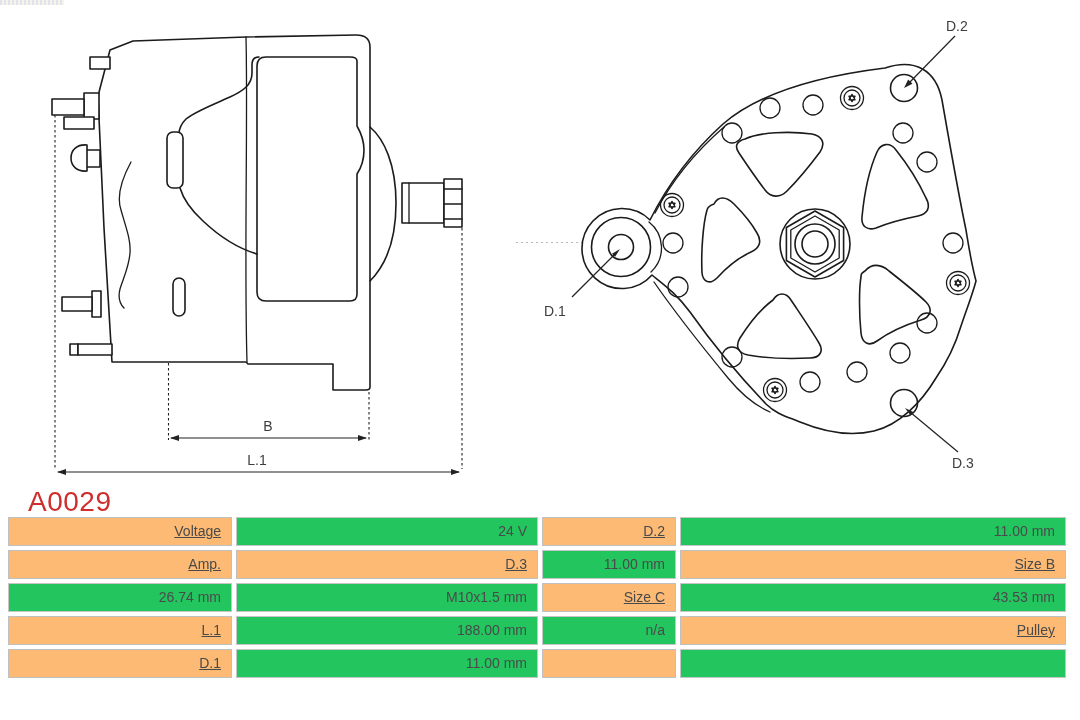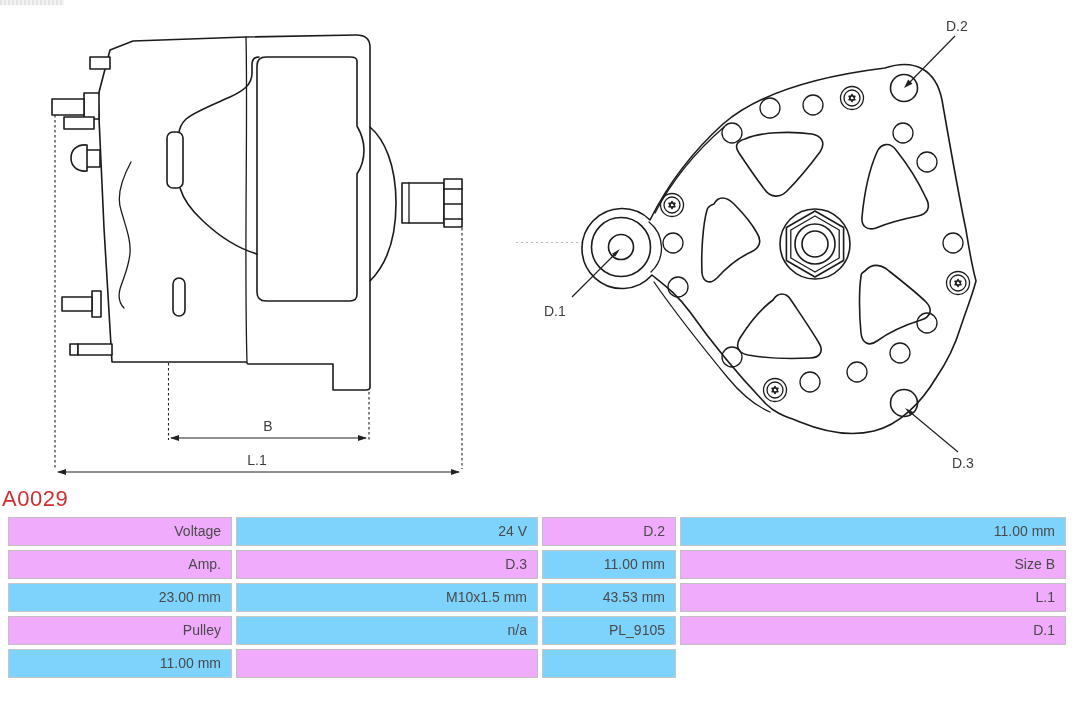--- a/index.html
+++ b/index.html
@@ -10,29 +10,29 @@
   #drawings{position:absolute;left:0;top:0;width:1080px;height:488px;}
   svg{position:absolute;left:0;top:0;}
   .ln{fill:none;stroke:#1b1b1b;stroke-width:1.6;stroke-linejoin:round;stroke-linecap:round;}
   .thin{stroke-width:1.3;}
   .fl{fill:#ffffff;stroke:#1b1b1b;stroke-width:1.6;stroke-linejoin:round;}
   .dot{fill:none;stroke:#222;stroke-width:1.1;stroke-dasharray:2.5 2.5;}
   .cl{fill:none;stroke:#b9b9b9;stroke-width:1;stroke-dasharray:2 3;}
   .dim{fill:none;stroke:#222;stroke-width:1.2;}
   .ah{fill:#222;stroke:none;}
   .lbl{font-family:"Liberation Sans",sans-serif;font-size:14px;fill:#3d3d3d;}
-  #part-number{position:absolute;left:2px;top:486px;font-size:22px;letter-spacing:.5px;}
+  #part-number{position:absolute;left:28px;top:486px;font-size:28px;letter-spacing:.5px;}
   #spec-table{position:absolute;left:8px;top:517px;width:1058px;
         display:grid;grid-template-columns:224px 302px 134px 386px;
         column-gap:4px;row-gap:4px;font-size:14px;color:#4a4a4a;}
   .cell{height:27px;line-height:27px;border:1px solid #c6c6c6;
         text-align:right;padding-right:10px;box-sizing:content-box;
         overflow:hidden;white-space:nowrap;}
-  .cell.label{background:#f0abfc;border-color:#c0c0c0;}
-  .cell.value{background:#7dd3fc;padding-left:18px;}
+  .cell.label{background:#fdba74;border-color:#c0c0c0;text-decoration:underline;}
+  .cell.value{background:#22c55e;padding-left:18px;}
 </style>
 </head>
 <body>
 
 <div id="page">
 
   <div id="watermark"></div>
 
   <div id="drawings">
 
@@ -164,29 +164,30 @@
     <div class="cell label">Voltage</div>
     <div class="cell value">24 V</div>
     <div class="cell label">D.2</div>
     <div class="cell value">11.00 mm</div>
 
     <div class="cell label">Amp.</div>
     <div class="cell label">D.3</div>
     <div class="cell value">11.00 mm</div>
 
     <div class="cell label">Size B</div>
-    <div class="cell value">23.00 mm</div>
+    <div class="cell value">26.74 mm</div>
     <div class="cell value">M10x1.5 mm</div>
 
+    <div class="cell label">Size C</div>
     <div class="cell value">43.53 mm</div>
     <div class="cell label">L.1</div>
+    <div class="cell value">188.00 mm</div>
 
+    <div class="cell value">n/a</div>
     <div class="cell label">Pulley</div>
-    <div class="cell value">n/a</div>
-    <div class="cell value">PL_9105</div>
 
     <div class="cell label">D.1</div>
     <div class="cell value">11.00 mm</div>
     <div class="cell label"></div>
     <div class="cell value"></div>
   </div>
 
 </div>
 
 </body></html>

